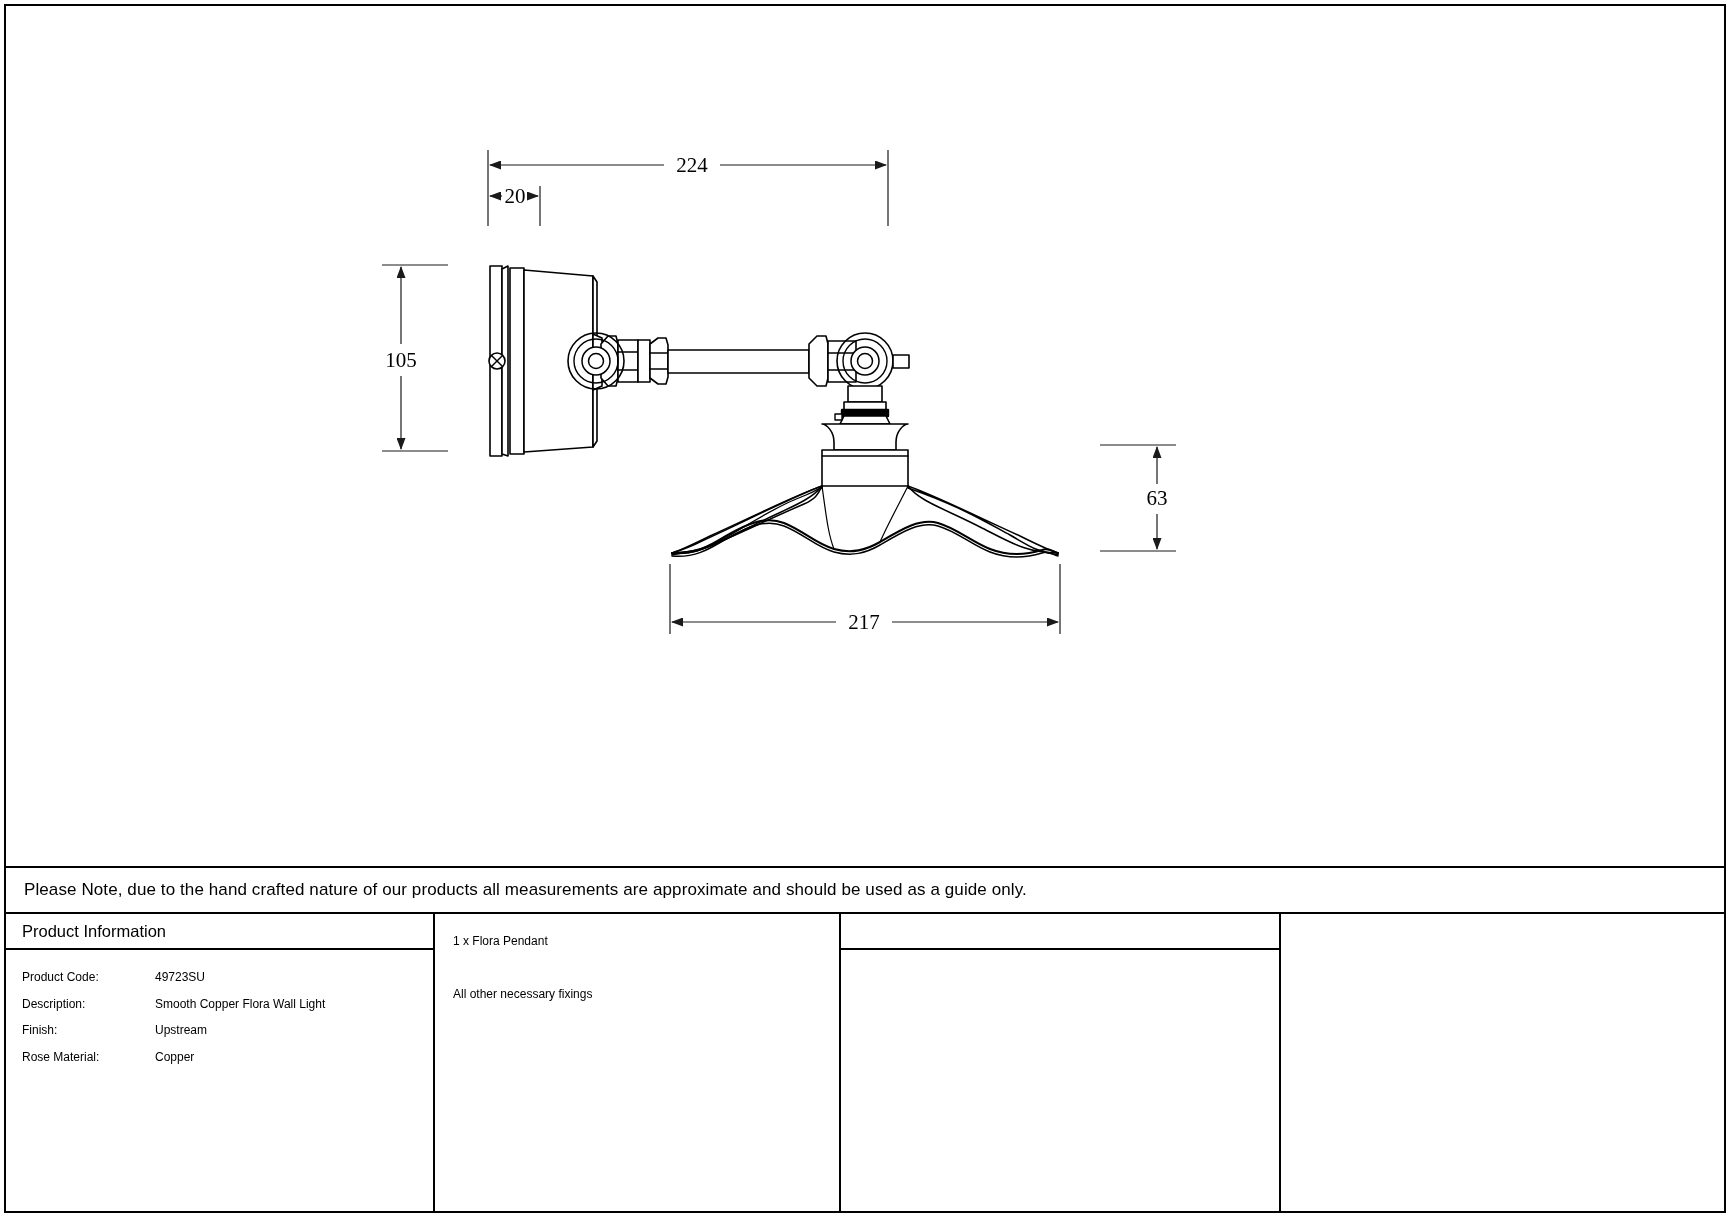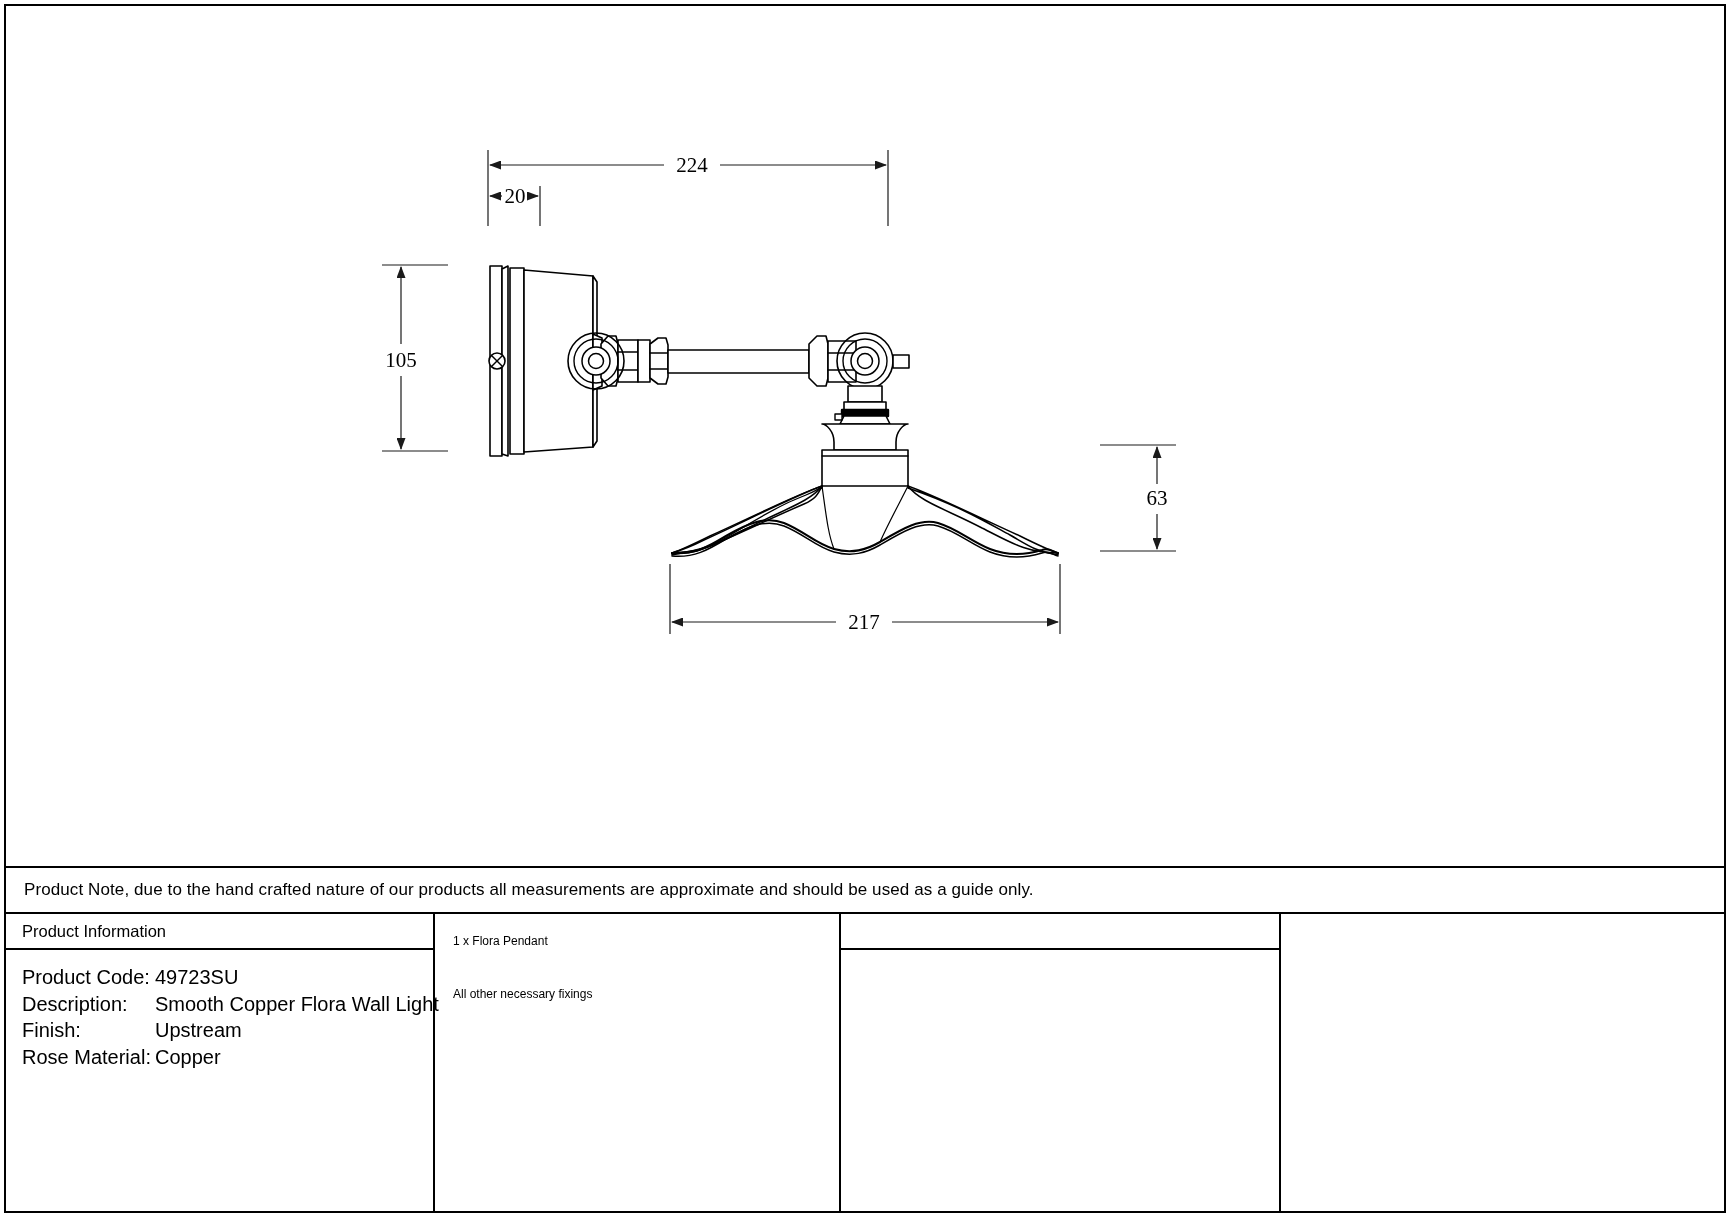--- a/index.html
+++ b/index.html
@@ -92,21 +92,21 @@
     padding-left: 18px;
     font-size: 16.5px;
   }
   .col-body {
     padding: 14px 0 0 18px;
     box-sizing: border-box;
   }
 
   .spec-line {
     display: flex;
-    font-size: 20px;
+    font-size: 12px;
     line-height: 26.5px;
     white-space: nowrap;
   }
   .spec-key { width: 133px; flex: 0 0 133px; }
   .spec-val { }
 
   .pack-line {
     font-size: 12px;
     line-height: 26.5px;
     white-space: nowrap;
@@ -297,21 +297,21 @@
                    C1046,546 1050,552 1054,552" stroke-width="1.5" fill="none"></path>
 
           <path d="M830,545 C824,530 822,510 818,482" stroke-width="1.2" fill="none"></path>
           <path d="M876,538 C884,520 896,498 904,482" stroke-width="1.2" fill="none"></path>
         </g>
       </g>
     </svg>
   </div>
 
   <div class="note-row">
-    <div class="note-text">Product Note, due to the hand crafted nature of our products all measurements are approximate and should be used as a guide only.</div>
+    <div class="note-text">Please Note, due to the hand crafted nature of our products all measurements are approximate and should be used as a guide only.</div>
   </div>
 
   <div class="table-wrap">
 
     <div class="col col-product">
       <div class="col-head">Product Information</div>
       <div class="col-body">
         <div class="spec-line">
           <span class="spec-key">Product Code:</span>
           <span class="spec-val">49723SU</span>

